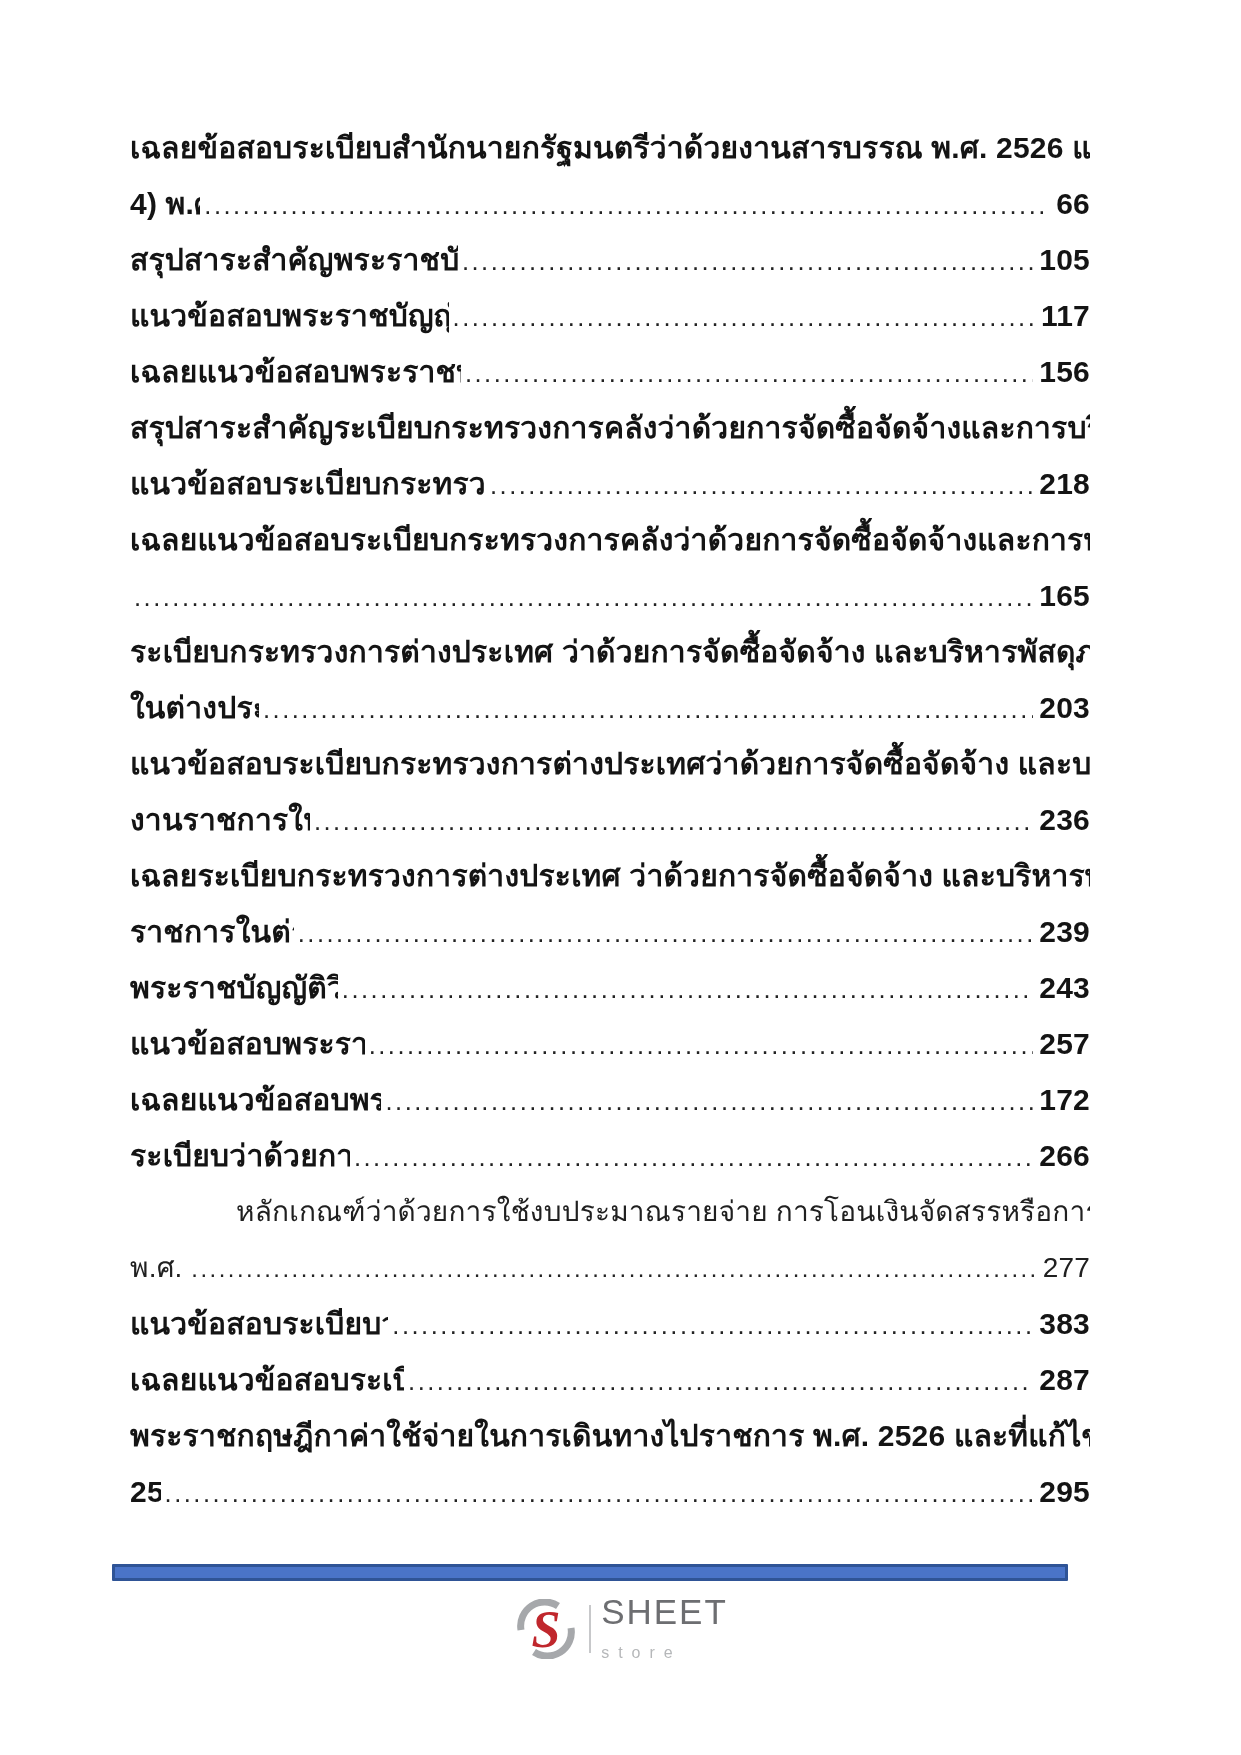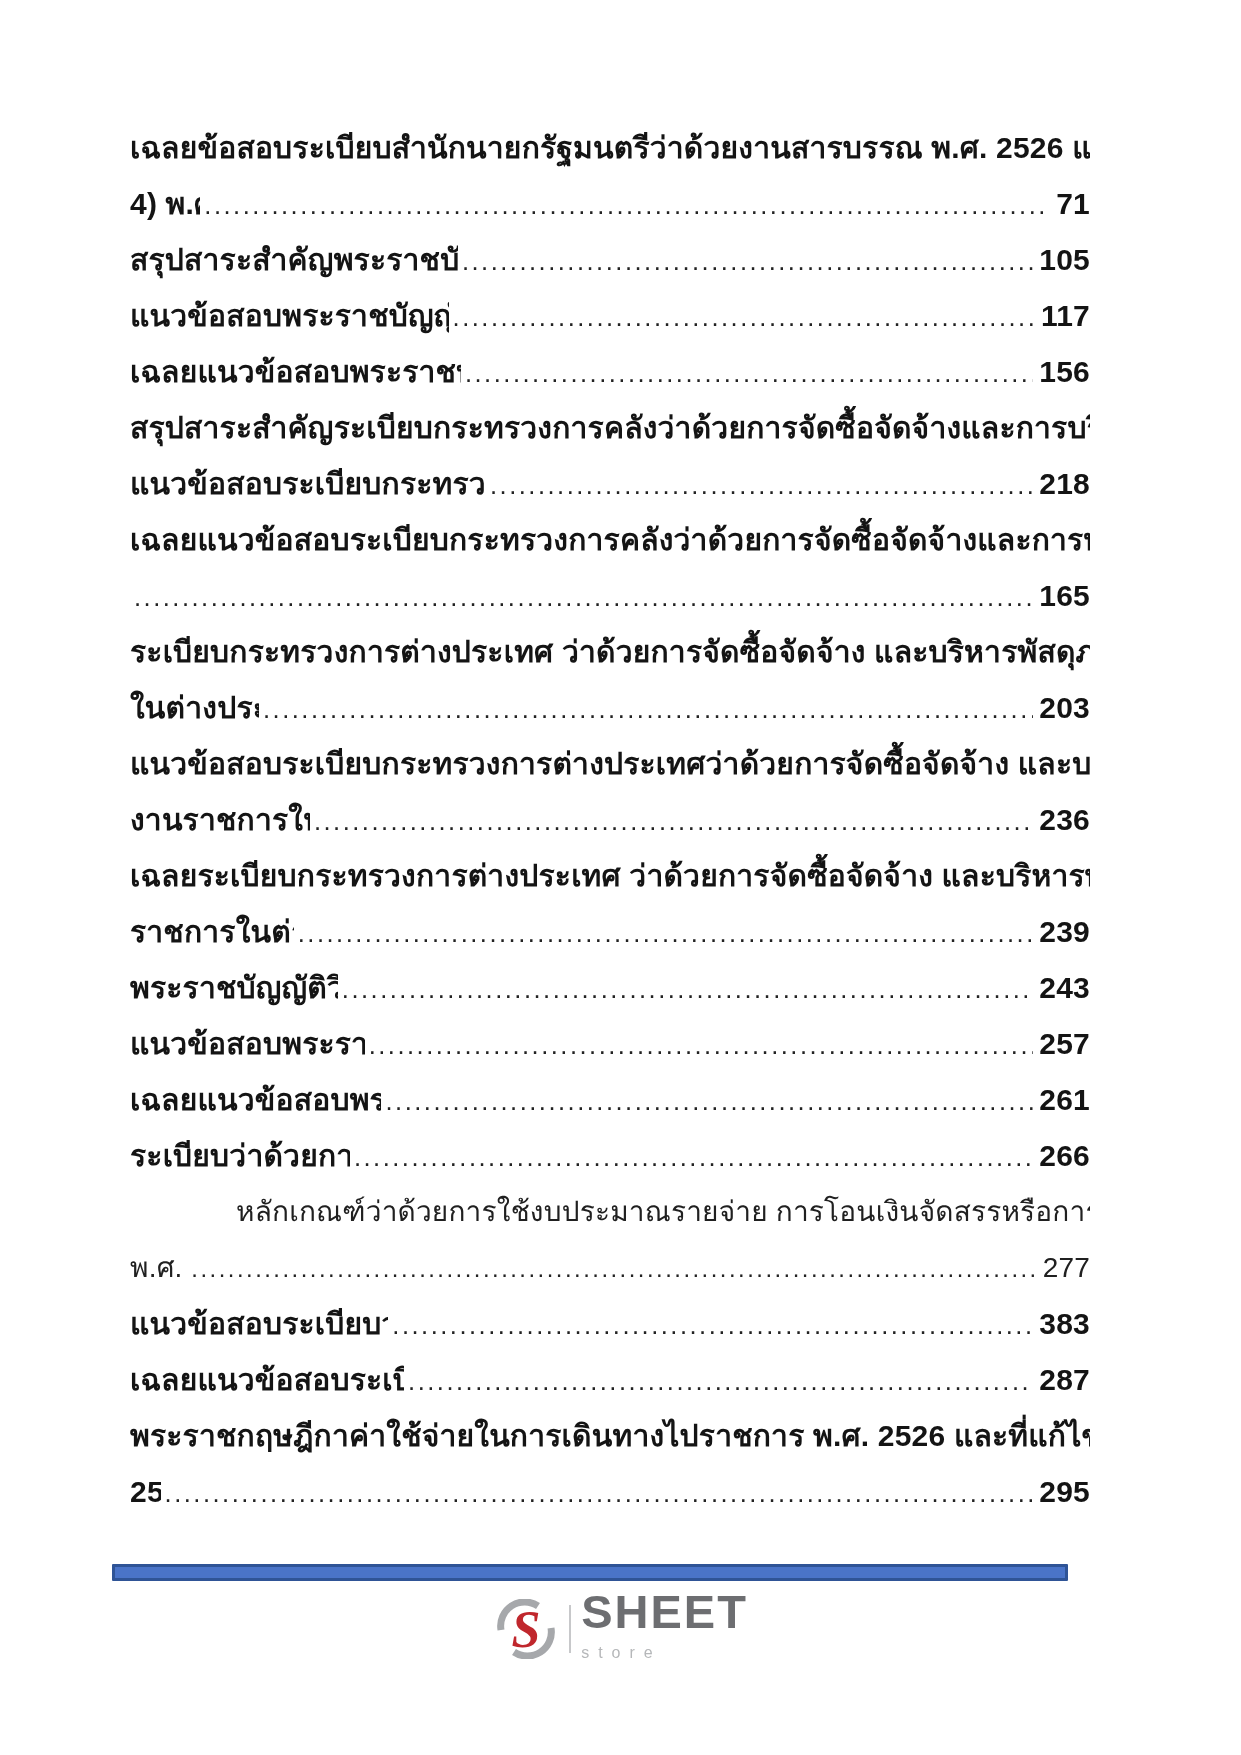--- a/index.html
+++ b/index.html
@@ -79,22 +79,22 @@
     align-items:center;
     gap:10px;
   }
   .logo-mark{width:66px;height:60px;display:block;}
   .logo-divider{
     width:2px;height:48px;
     background:#c7c8ca;
   }
   .logo-texts{display:flex;flex-direction:column;justify-content:center;}
   .logo-brand{
-    font-size:47px;
-    font-weight:700;
+    font-size:35px;
+    font-weight:400;
     color:#6d6e71;
     letter-spacing:2px;
     line-height:34px;
   }
   .logo-sub{
     font-size:16px;
     color:#b5b7b9;
     letter-spacing:9px;
     line-height:18px;
     margin-top:15px;
@@ -107,21 +107,21 @@
 
   <div class="toc" id="toc">
 
   <div class="toc-entry">
         <div class="toc-row">
           <span class="toc-text">เฉลยข้อสอบระเบียบสำนักนายกรัฐมนตรีว่าด้วยงานสารบรรณ พ.ศ. 2526 และที่แก้ไขเพิ่มเติมถึง (ฉบับที่</span>
         </div>
         <div class="toc-row">
           <span class="toc-text">4) พ.ศ.2564</span>
           <span class="toc-leader"></span>
-          <span class="toc-page">71</span>
+          <span class="toc-page">66</span>
         </div>
       </div>
       <div class="toc-entry">
         <div class="toc-row">
           <span class="toc-text">สรุปสาระสำคัญพระราชบัญญัติการจัดซื้อจัดจ้างและการบริหารพัสดุภาครัฐ พ.ศ. 2560</span>
           <span class="toc-leader"></span>
           <span class="toc-page">105</span>
         </div>
       </div>
       <div class="toc-entry">
@@ -201,21 +201,21 @@
         <div class="toc-row">
           <span class="toc-text">แนวข้อสอบพระราชบัญญัติวิธีงบประมาณ พ.ศ. 2561</span>
           <span class="toc-leader"></span>
           <span class="toc-page">257</span>
         </div>
       </div>
       <div class="toc-entry">
         <div class="toc-row">
           <span class="toc-text">เฉลยแนวข้อสอบพระราชบัญญัติวิธีงบประมาณ พ.ศ. 2561</span>
           <span class="toc-leader"></span>
-          <span class="toc-page">261</span>
+          <span class="toc-page">172</span>
         </div>
       </div>
       <div class="toc-entry">
         <div class="toc-row">
           <span class="toc-text">ระเบียบว่าด้วยการบริหารงบประมาณ พ.ศ. 2562</span>
           <span class="toc-leader"></span>
           <span class="toc-page">266</span>
         </div>
       </div>
       <div class="toc-entry sub">

